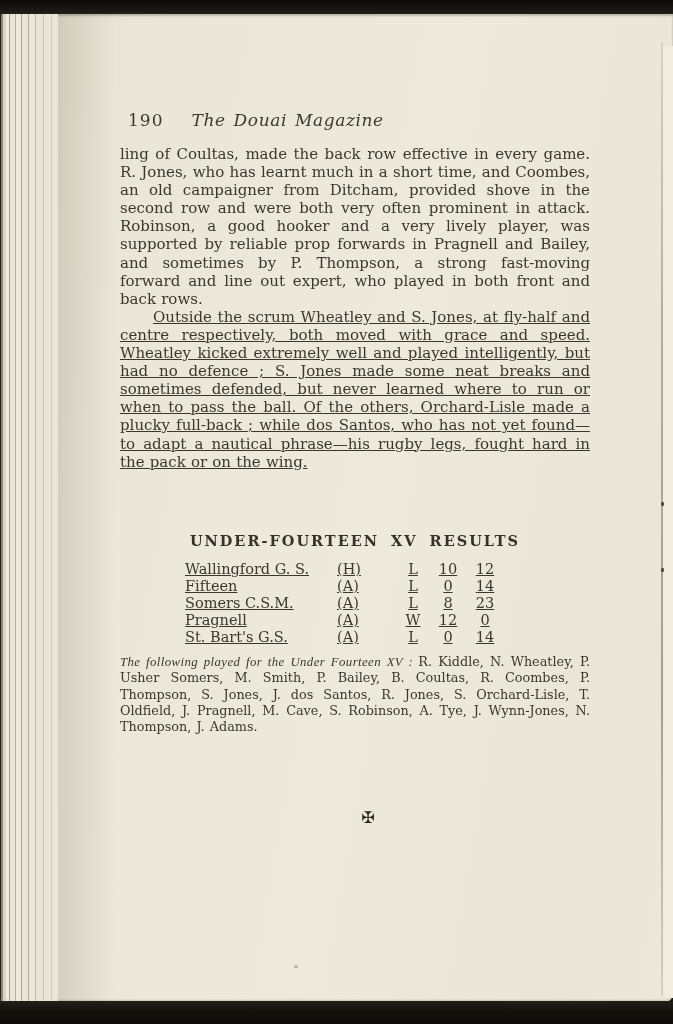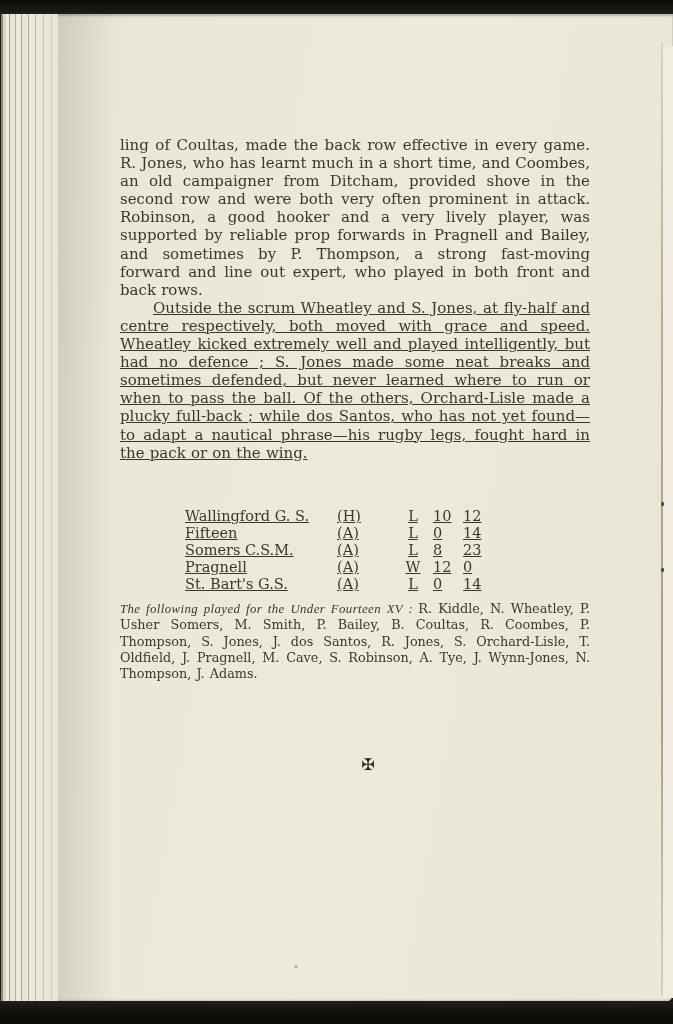--- a/index.html
+++ b/index.html
@@ -94,21 +94,21 @@
     line-height: 20px;
     color: #3c3a30;
   }
   .page-num { letter-spacing: 1px; margin-left: 8px; }
   .running-title {
     font-style: italic;
     margin-left: 28px;
     letter-spacing: 0.6px;
     word-spacing: 2px;
   }
-  .body-text { margin-top: 26px; min-height: 360px; }
+  .body-text { margin-top: 15px; min-height: 360px; }
   .body-text p {
     margin: 0;
     font-size: 15px;
     line-height: 18.1px;
     text-align: justify;
     word-spacing: 0.4px;
   }
   .body-text p.indent { text-indent: 33px; text-decoration: underline; }
   .results-heading {
     margin-top: 27px;
@@ -124,21 +124,21 @@
     margin-left: 65px;
     font-size: 14.5px;
   }
   .results-table .row {
     display: grid;
     grid-template-columns: 152px 56px 40px 30px 44px;
     line-height: 17px;
     text-decoration: underline;
   }
   .cell-outcome { text-align: center; }
-  .cell-for, .cell-against { text-align: left; }
+  .cell-for, .cell-against { text-align: center; }
   .note {
     margin: 8px 0 0 0;
     font-size: 12.8px;
     line-height: 16.3px;
     text-align: justify;
     word-spacing: 1px;
   }
   .note-lead { font-style: italic; margin-right: 5px; letter-spacing: 0.4px; font-family: Liberation Serif, serif; }
   .ornament {
     margin-top: 74px;
@@ -162,26 +162,31 @@
     <div class="gutter-shade"></div>
     <div class="fore-edge"></div>
     <div class="fore-edge-line"></div>
     <div class="stitch-mark stitch-1"></div>
     <div class="stitch-mark stitch-2"></div>
     <div class="page-speck"></div>
   </div>
 
   <div class="content">
 
+    <div class="header">
+      <span class="page-num">190</span>
+      <span class="running-title">The Douai Magazine</span>
+    </div>
 
     <div class="body-text">
       <p>ling of Coultas, made the back row effective in every game.  R. Jones, who has learnt much in a short time, and Coombes, an old campaigner from Ditcham, provided shove in the second row and were both very often prominent in attack.  Robinson, a good hooker and a very lively player, was supported by reliable prop forwards in Pragnell and Bailey, and sometimes by P. Thompson, a strong fast-moving forward and line out expert, who played in both front and back rows.</p>
       <p class="indent">Outside the scrum Wheatley and S. Jones, at fly-half and centre respectively, both moved with grace and speed.  Wheatley kicked extremely well and played intelligently, but had no defence ; S. Jones made some neat breaks and sometimes defended, but never learned where to run or when to pass the ball. Of the others, Orchard-Lisle made a plucky full-back ; while dos Santos, who has not yet found—to adapt a nautical phrase—his rugby legs, fought hard in the pack or on the wing.</p>
     </div>
 
+    <div class="results-heading">UNDER-FOURTEEN XV RESULTS</div>
 
     <div class="results-table">
       <div class="row">
         <span class="cell-opponent">Wallingford G. S.</span>
         <span class="cell-venue">(H)</span>
         <span class="cell-outcome">L</span>
         <span class="cell-for">10</span>
         <span class="cell-against">12</span>
       </div>
       <div class="row">

